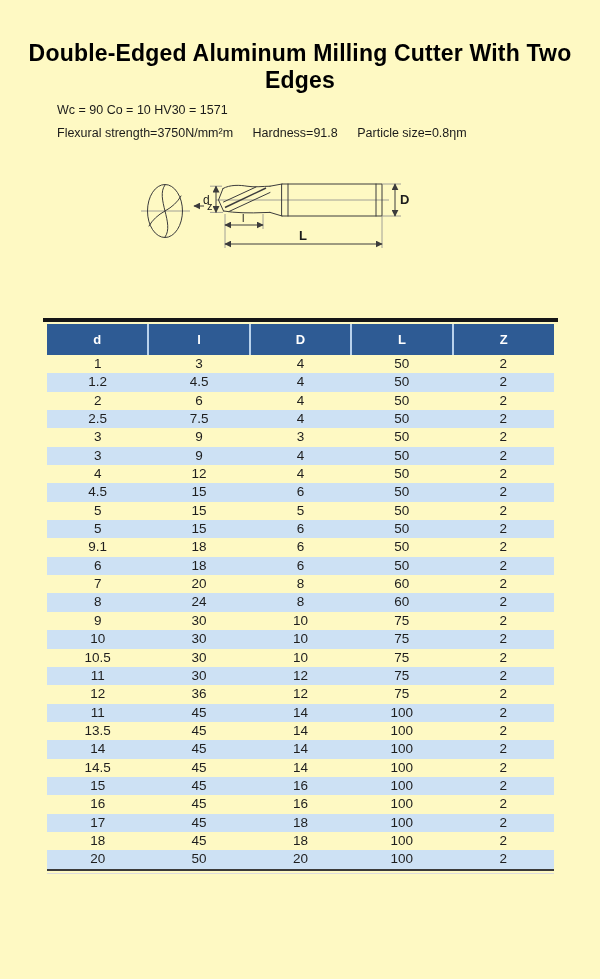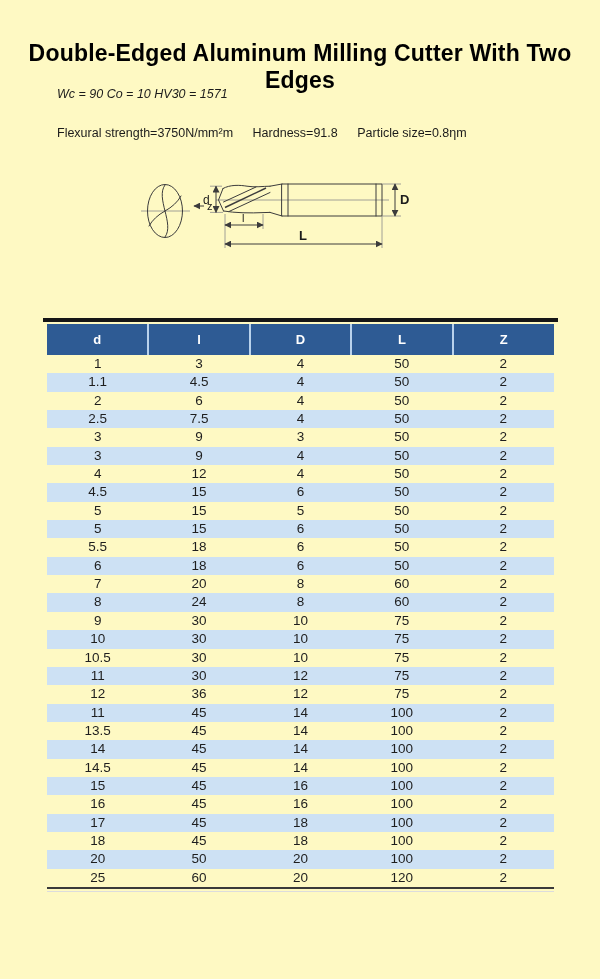--- a/index.html
+++ b/index.html
@@ -6,21 +6,21 @@
   .page {
     position:relative; width:600px; height:979px; background:#fef9c3;
     font-family:"Liberation Sans","DejaVu Sans",sans-serif; overflow:hidden;
   }
   .title {
     position:absolute; top:40px; left:0; width:100%; margin:0;
     text-align:center; font-size:23px; font-weight:700; color:#000;
     letter-spacing:0.2px;
   }
   .spec-line { position:absolute; left:57px; font-size:12.5px; color:#1b1b1b; white-space:nowrap; }
-  .spec-1 { top:87px;font-style:italic; }
+  .spec-1 { top:103px; }
   .spec-2 { top:126px; }
   .spec-2 span + span { margin-left:16px; }
 
   .drawing { position:absolute; left:130px; top:155px; }
   .dw   { stroke:#3c3c3c; stroke-width:1; fill:none; stroke-linecap:round; stroke-linejoin:round; }
   .dw2  { stroke:#3c3c3c; stroke-width:1.4; fill:none; }
   .thin { stroke:#8c8c8c; stroke-width:0.8; fill:none; }
   .dim  { stroke:#3c3c3c; stroke-width:1; fill:none; }
   .lbl     { font-family:"Liberation Sans",sans-serif; font-size:11px; fill:#1c1c1c; }
   .lbl-med { font-size:12px; }
@@ -142,21 +142,21 @@
       </thead>
       <tbody>
           <tr>
             <td>1</td>
             <td>3</td>
             <td>4</td>
             <td>50</td>
             <td>2</td>
           </tr>
           <tr>
-            <td>1.1</td>
+            <td>1.2</td>
             <td>4.5</td>
             <td>4</td>
             <td>50</td>
             <td>2</td>
           </tr>
           <tr>
             <td>2</td>
             <td>6</td>
             <td>4</td>
             <td>50</td>
@@ -205,21 +205,21 @@
             <td>2</td>
           </tr>
           <tr>
             <td>5</td>
             <td>15</td>
             <td>6</td>
             <td>50</td>
             <td>2</td>
           </tr>
           <tr>
-            <td>5.5</td>
+            <td>9.1</td>
             <td>18</td>
             <td>6</td>
             <td>50</td>
             <td>2</td>
           </tr>
           <tr>
             <td>6</td>
             <td>18</td>
             <td>6</td>
             <td>50</td>
@@ -330,25 +330,18 @@
             <td>100</td>
             <td>2</td>
           </tr>
           <tr>
             <td>20</td>
             <td>50</td>
             <td>20</td>
             <td>100</td>
             <td>2</td>
           </tr>
-          <tr>
-            <td>25</td>
-            <td>60</td>
-            <td>20</td>
-            <td>120</td>
-            <td>2</td>
-          </tr>
         </tbody>
     </table>
     <div class="table-echo"></div>
   </div>
 
 </div>
 
 </body></html>

